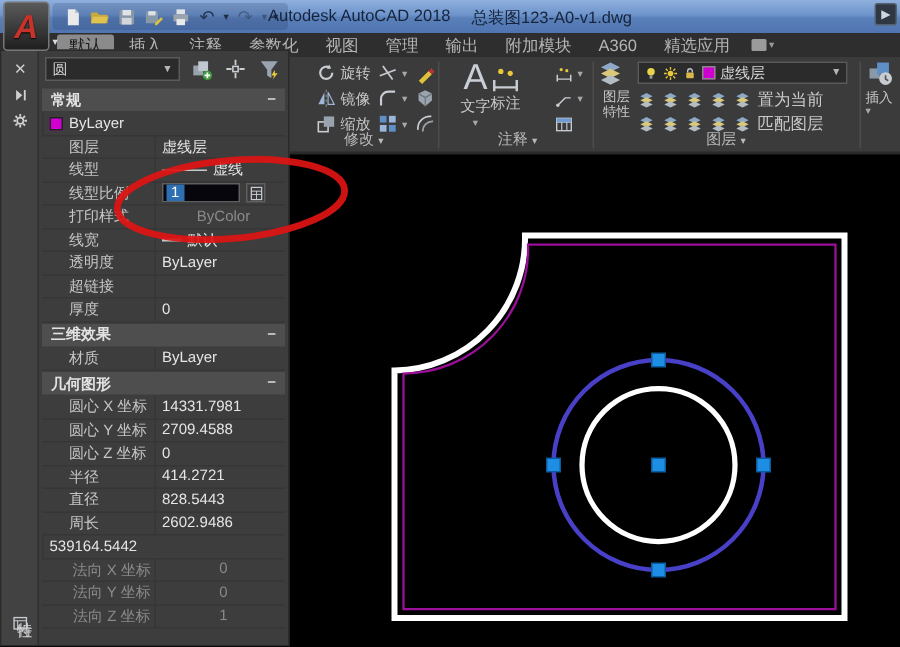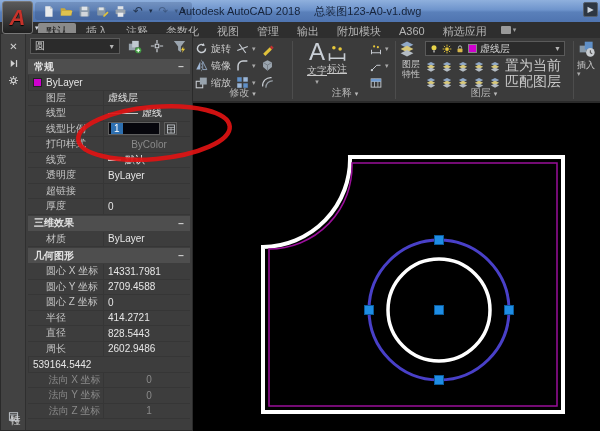--- a/index.html
+++ b/index.html
@@ -39,36 +39,36 @@
   .tab-extra .dd { color:#9a9a9a; font-size:7px; }
 
   
   .ribbon { position:absolute; left:0; top:38px; width:600px; height:65px; background:#3b3b3b;
     border-bottom:2px solid #2a2a2a; z-index:1; overflow:hidden; }
   .rsep { position:absolute; top:3px; width:1px; height:58px; background:#4d4d4d; }
   .panel-label { position:absolute; bottom:1px; width:100%; text-align:center; font-size:10px;
     color:#b9b9b9; white-space:nowrap; }
   .panel-label .dd { font-size:7px; }
   .rpanel { position:absolute; top:0; height:63px; }
-  .mod-grid { position:absolute; left:0; top:3px; display:flex; gap:5px; }
+  .mod-grid { position:absolute; left:16px; top:3px; display:flex; gap:5px; }
   .mod-col { display:flex; flex-direction:column; gap:2px; }
   .mbtn { display:flex; align-items:center; gap:3px; height:15px; font-size:10px; color:#c9c9c9; white-space:nowrap; }
   .mbtn .dd { font-size:7px; color:#a9a9a9; }
   .abig { display:flex; flex-direction:column; align-items:center; width:30px; }
   .abig .glyphA { font-size:24px; color:#c9cfd6; line-height:24px; }
-  .abig .cap { font-size:10px; color:#c9c9c9;text-decoration:underline; }
+  .abig .cap { font-size:10px; color:#c9c9c9; }
   .abig .dd { font-size:7px; color:#a9a9a9; }
   .lay-combo { position:absolute; left:28px; top:3px; width:140px; height:15px; background:#2b2b2b;
     border:1px solid #5a5a5a; display:flex; align-items:center; gap:3px; padding:0 3px; }
   .lay-combo .txt { font-size:10px; color:#d5d5d5; flex:1; }
   .lay-combo .dd { font-size:7px; color:#b5b5b5; }
   .sw { width:9px; height:9px; border:1px solid #888; }
   .lay-tools { position:absolute; left:28px; top:21px; display:flex; flex-direction:column; gap:2px; }
   .lay-row { display:flex; align-items:center; gap:4px; height:14px; }
-  .lay-row .cap { font-size:14px; color:#c9c9c9; white-space:nowrap; }
+  .lay-row .cap { font-size:11px; color:#c9c9c9; white-space:nowrap; }
   .bigbtn { position:absolute; left:1px; top:2px; width:26px; height:48px; display:flex;
     flex-direction:column; align-items:flex-start; }
   .bigbtn .cap { font-size:9px; color:#c9c9c9; text-align:center; line-height:10px; margin-top:2px; }
 
   
   .canvas { position:absolute; left:193px; top:103px; width:407px; height:328px; background:#000; z-index:1; }
 
   
   .palette { position:absolute; left:0; top:33px; width:193px; height:398px; background:#3d3d3d;
     z-index:5; display:flex; border:1px solid #2a2a2a; }

